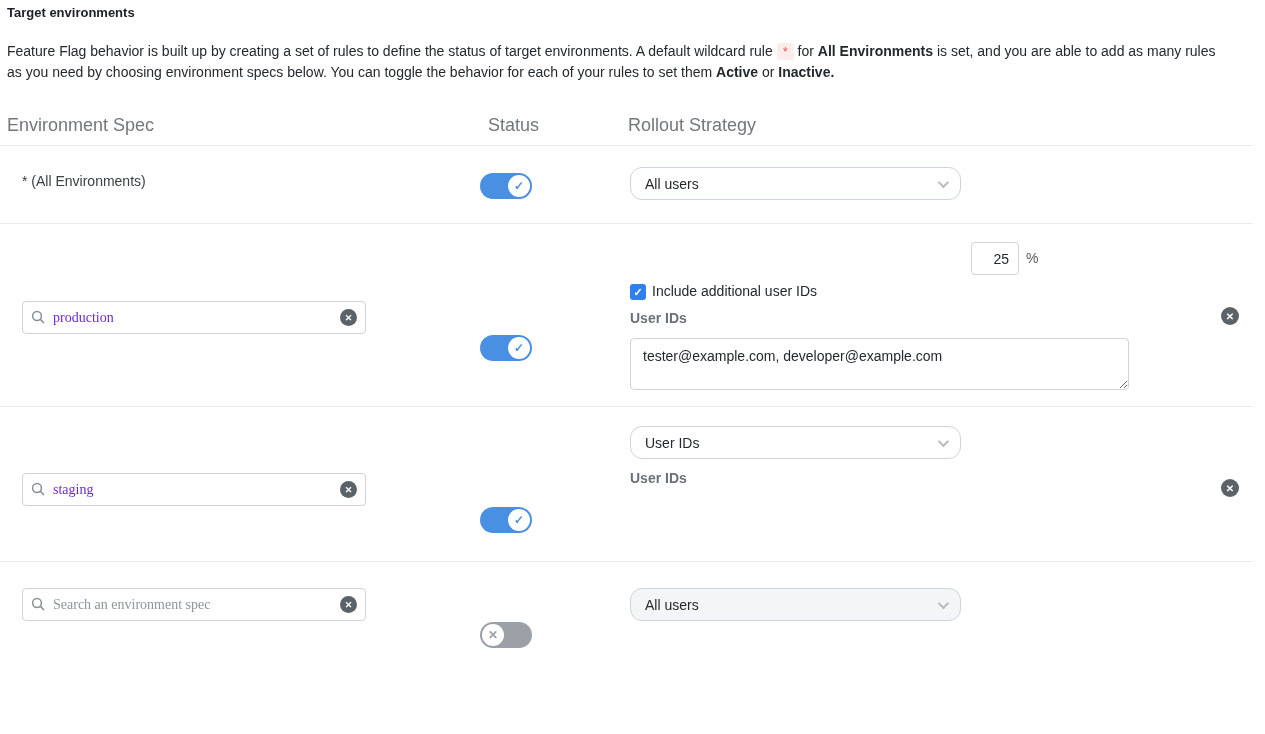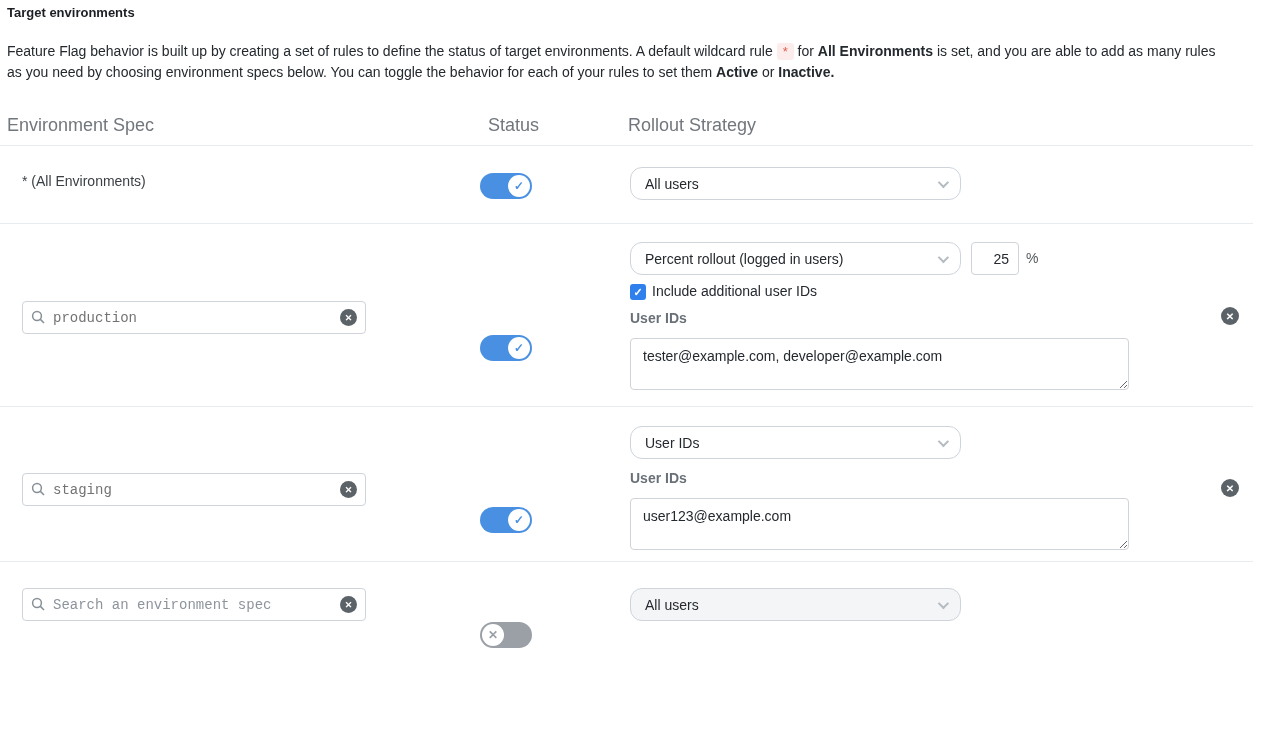--- a/index.html
+++ b/index.html
@@ -39,21 +39,21 @@
   .toggle.on { background:#4a90e2; }
   .toggle.off { background:#9aa0a6; }
   .knob { position:absolute; top:2px; width:22px; height:22px; border-radius:50%; background:#fff;
           display:flex; align-items:center; justify-content:center; font-size:12px; font-weight:700; }
   .toggle.on .knob { right:2px; color:#4a90e2; }
   .toggle.off .knob { left:2px; color:#9aa0a6; }
 
   
   .search-wrap { width:344px; height:33px; position:relative; }
   .search-wrap input { width:100%; height:100%; border:1px solid #ced4da; border-radius:4px;
-                       padding:0 34px 0 30px; font-size:14px; color:#737373; font-family:Liberation Mono, monospace; outline:none; }
+                       padding:0 34px 0 30px; font-size:14px; color:#6d28d9; font-family:Liberation Serif, serif; outline:none; }
   .search-wrap input::placeholder { color:#8d949b; }
   .search-icon { position:absolute; left:9px; top:9px; width:14px; height:14px; pointer-events:none; }
   .clear-btn { position:absolute; right:9px; top:8px; width:17px; height:17px; border-radius:50%;
                background:#5c6368; color:#fff; font-size:9px; font-weight:700; display:flex;
                align-items:center; justify-content:center; cursor:pointer; border:none; }
 
   
   .percent-box { width:48px; height:33px; border:1px solid #ced4da; border-radius:4px; text-align:right;
                  padding:0 9px; font-size:14px; color:#24292e; font-family:"Liberation Sans",sans-serif; outline:none; }
   .percent-sign { font-size:14px; color:#55595d; }
@@ -118,24 +118,20 @@
       <svg class="search-icon" viewBox="0 0 14 14">
         <circle cx="6" cy="6" r="4.4" fill="none" stroke="#878f96" stroke-width="1.5"></circle>
         <line x1="9.4" y1="9.4" x2="13" y2="13" stroke="#878f96" stroke-width="1.5"></line>
       </svg>
       <input type="text" value="production" style="">
       <button class="clear-btn">✕</button>
     </div>
     <div class="abs toggle on" style="left:480px; top:78px;">
       <div class="knob">✓</div>
     </div>
-    <div class="abs dropdown" style="left:630px; top:18px;">
-      <span class="dd-label">Percent rollout (logged in users)</span>
-      <span class="chevron"></span>
-    </div>
     <input class="abs percent-box" style="left: 971px; top: 18px;" value="25">
     <span class="abs percent-sign" style="left:1026px; top:26px;">%</span>
     <div class="abs checkbox" style="left:630px; top:60px;">
       <span>✓</span>
     </div>
     <div class="abs checkbox-label" style="left:652px; top:59px;">Include additional user IDs</div>
     <div class="abs section-label" style="left:630px; top:86px;">User IDs</div>
     <textarea class="abs ids-textarea" style="left: 630px; top: 114px;">tester@example.com, developer@example.com</textarea>
     <button class="abs remove-btn" style="left:1221px; top:83px;">✕</button>
   </div>
@@ -150,21 +146,20 @@
       <button class="clear-btn">✕</button>
     </div>
     <div class="abs toggle on" style="left:480px; top:67px;">
       <div class="knob">✓</div>
     </div>
     <div class="abs dropdown" style="left:630px; top:19px;">
       <span class="dd-label">User IDs</span>
       <span class="chevron"></span>
     </div>
     <div class="abs section-label" style="left:630px; top:63px;">User IDs</div>
-    <textarea class="abs ids-textarea" style="left: 630px; top: 91px;">user123@example.com</textarea>
     <button class="abs remove-btn" style="left:1221px; top:72px;">✕</button>
   </div>
 
   <div class="rule-row row-4">
     <div class="abs search-wrap" style="left:22px; top:26px;">
       <svg class="search-icon" viewBox="0 0 14 14">
         <circle cx="6" cy="6" r="4.4" fill="none" stroke="#878f96" stroke-width="1.5"></circle>
         <line x1="9.4" y1="9.4" x2="13" y2="13" stroke="#878f96" stroke-width="1.5"></line>
       </svg>
       <input type="text" placeholder="Search an environment spec" style="">

